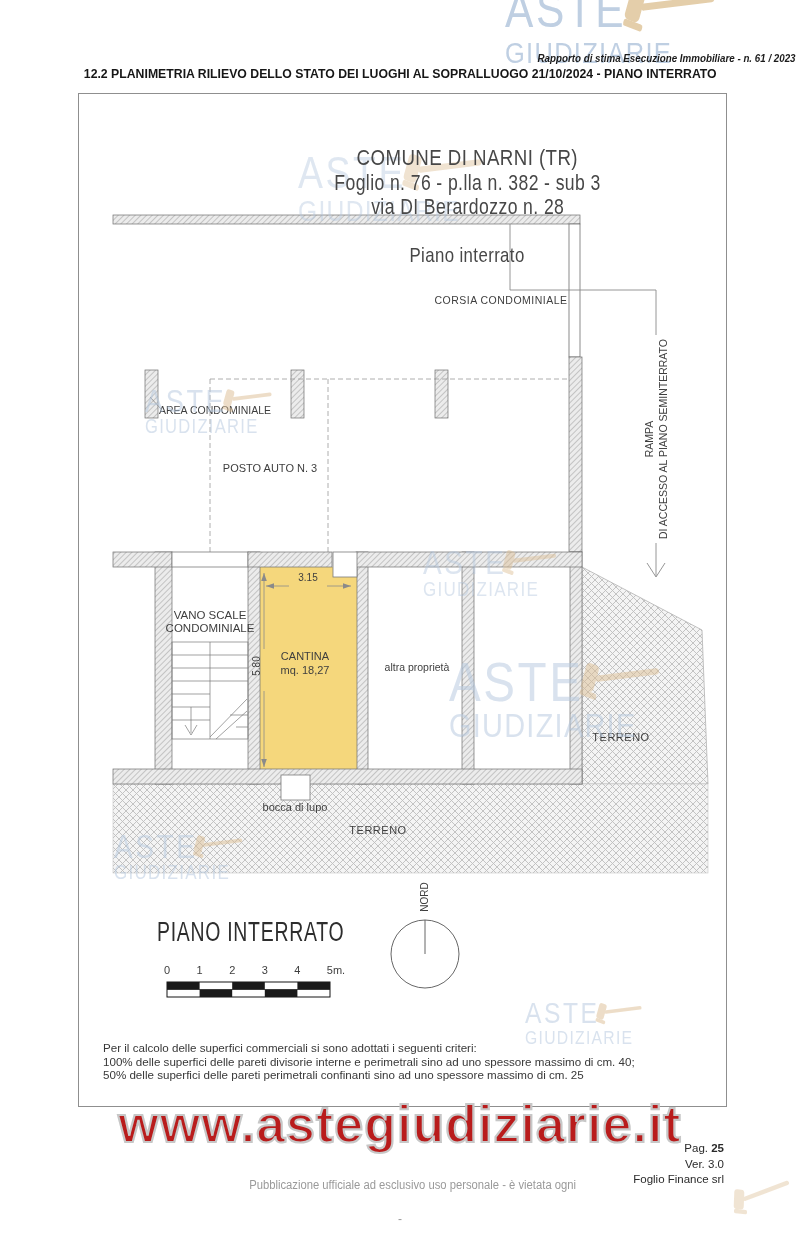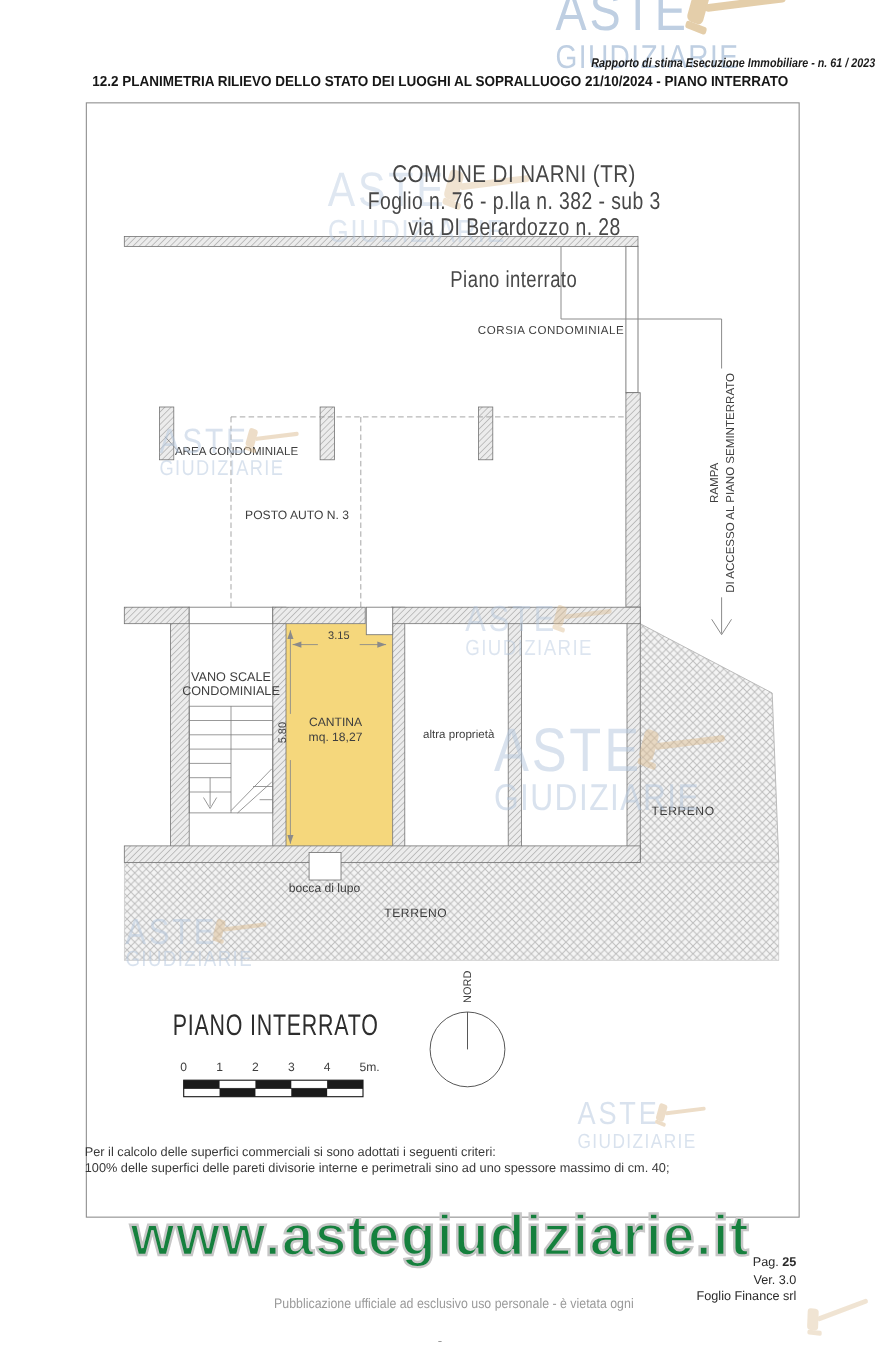--- a/index.html
+++ b/index.html
@@ -22,24 +22,24 @@
 
   
   .loc { left:78px; width:779px; text-align:center; color:#474747; letter-spacing:.5px; }
   .loc-1 { top:145px; font-size:22px; }
   .loc-2 { top:170px; font-size:22px; }
   .loc-3 { top:194px; font-size:22px; }
   .floor-lab { top:243px; font-size:21px; }
 
   .plan-title { left:157px; top:917px; font-size:27px; color:#2d2d2d; letter-spacing:1px; }
 
-  .criteria { left:77px; top:1041px; font-size:11.6px; line-height:13.6px; color:#383838; }
+  .criteria { left:103px; top:1041px; font-size:11.6px; line-height:13.6px; color:#383838; }
 
   .www-wm { left:0; top:1094px; width:800px; text-align:center; font-size:52px; font-weight:700;
-            color:#15803d; -webkit-text-stroke:2.2px #c7c7c7;
+            color:#b91c1c; -webkit-text-stroke:2.2px #c7c7c7;
             text-shadow:0 0 1px #cccccc; letter-spacing:1px; z-index:9; }
 
   .pag-block { right:76px; top:1141px; text-align:right; font-size:11.5px; line-height:15.5px; color:#2a2a2a; }
   .legal { left:178px; top:1177px; width:470px; text-align:center; font-size:12.5px; line-height:16.5px; color:#9a9a9a; }
   .legal-dash { left:0; top:1212px; width:800px; text-align:center; font-size:12px; color:#9a9a9a; }
 
   
   .wm { position:absolute; color:#b4c7de; pointer-events:none; transform:scaleX(.85); transform-origin:left top; }
   .wm .row { display:flex; align-items:center; }
   .wm .aste { letter-spacing:3px; line-height:.95; }
@@ -309,20 +309,21 @@
 <div class="abs loc loc-3"><span class="condense" style="--cx:.8;">via DI Berardozzo n. 28</span></div>
 <div class="abs loc floor-lab"><span class="condense" style="--cx:.8;">Piano interrato</span></div>
 
 <div class="abs plan-title">
   <span class="condense left" style="--cx:.72;">PIANO INTERRATO</span>
 </div>
 
 <div class="abs criteria">
   <div>Per il calcolo delle superfici commerciali si sono adottati i seguenti criteri:</div>
   <div>100% delle superfici delle pareti divisorie interne e perimetrali sino ad uno spessore massimo di cm. 40;</div>
+  <div>50% delle superfici delle pareti perimetrali confinanti sino ad uno spessore massimo di cm. 25</div>
 </div>
 
 <div class="abs www-wm nowrap">www.astegiudiziarie.it</div>
 
 <div class="abs pag-block">
   <div><span>Pag.</span> <b>25</b></div>
   <div>Ver. 3.0</div>
   <div>Foglio Finance srl</div>
 </div>
 

